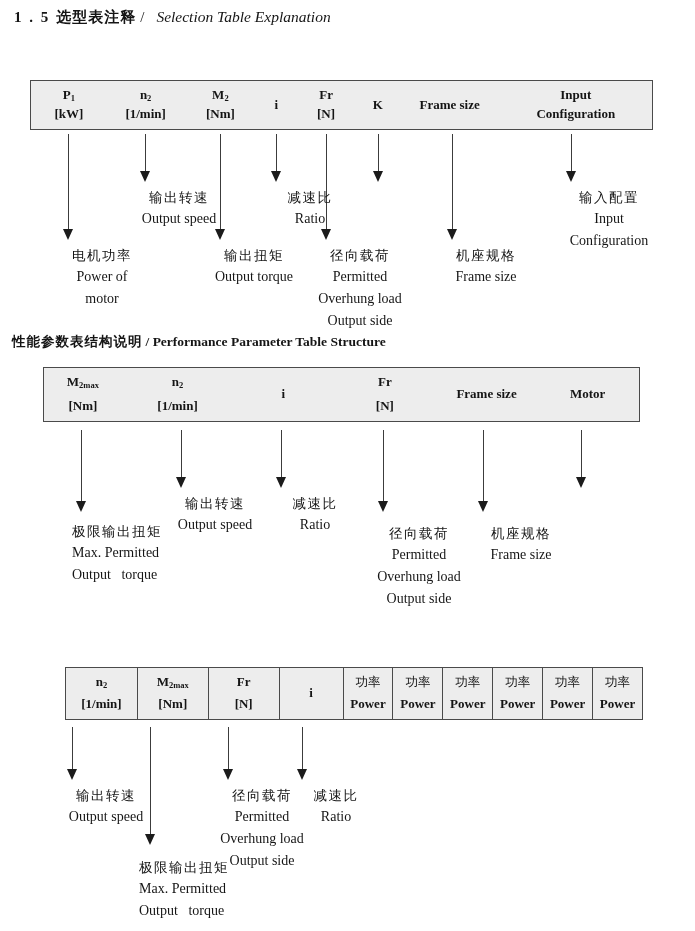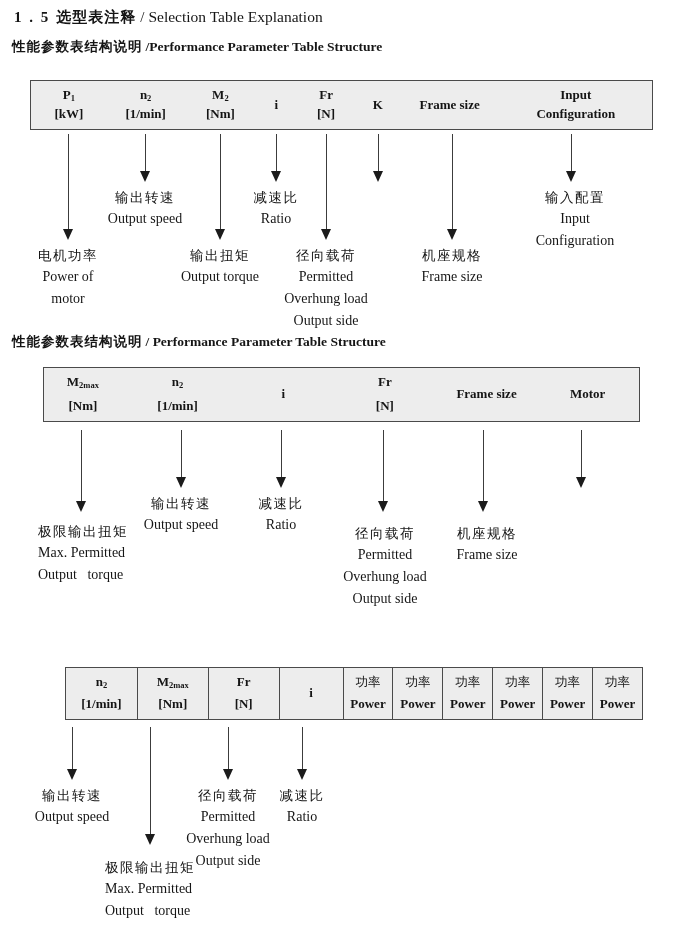--- a/index.html
+++ b/index.html
@@ -5,58 +5,55 @@
   html,body { margin:0; padding:0; background:#ffffff; }
   .page { position:relative; width:695px; height:931px; background:#fff;
           font-family:"Liberation Serif", serif; color:#151515; overflow:hidden; }
   .abs { position:absolute; }
 
   
   .title { font-size:15px; white-space:nowrap; }
   .tnum { font-weight:bold; letter-spacing:2px; }
   .tzh  { font-weight:bold; font-family:"DejaVu Sans", sans-serif; font-size:15px; letter-spacing:1px; margin-left:6px; }
   .tsep { font-weight:normal; margin-left:4px; }
-  .ten  { font-weight:normal; font-size:15.5px; margin-left:4px; }
+  .ten  { font-weight:normal; font-size:15.5px; margin-left:12px;font-style:italic; }
   .heading { font-size:13.5px; font-weight:bold; white-space:nowrap; }
   .hzh { font-family:"DejaVu Sans", sans-serif; letter-spacing:1px; }
   .hen { font-family:"Liberation Serif", serif; margin-left:3px; }
 
   
   .tbl { position:absolute; background:#ededed; border:1px solid #4a4a4a; display:flex; box-sizing:border-box; }
   .cell { display:flex; flex-direction:column; justify-content:space-between; align-items:center;
           box-sizing:border-box; padding:6px 0 7px 0; font-weight:bold; font-size:13px; }
   .cell.single { justify-content:center; }
   .sub { font-size:8.5px; vertical-align:-2px; font-weight:bold; }
   .t3 .cell + .cell { border-left:1px solid #4a4a4a; }
   .pzh { font-weight:normal; font-family:"DejaVu Sans", sans-serif; font-size:12.5px; }
 
   
   .vline { position:absolute; width:1px; background:#3c3c3c; }
   .ahead { position:absolute; width:0; height:0;
            border-left:5px solid transparent; border-right:5px solid transparent;
            border-top:11px solid #1b1b1b; }
 
   
-  .lbl { position:absolute; width:150px; text-align:center; font-size:14px; line-height:22px; white-space:nowrap; }
+  .lbl { position:absolute; width:150px; text-align:center; font-size:14px; line-height:22px; white-space:nowrap;padding-left:34px; }
   .lbl.la { text-align:left; width:170px; }
   .zh-line { font-size:13.5px; letter-spacing:1.5px; font-family:"DejaVu Sans", sans-serif; }
   .ws { word-spacing:7px; }
 </style>
 </head>
 <body>
 
 <div class="page">
 
   <div class="abs title" style="left:14px; top:8px;">
     <span class="tnum">1 . 5</span><span class="tzh">选型表注释</span><span class="tsep">/</span><span class="ten">Selection Table Explanation</span>
   </div>
 
-  <div class="abs heading" style="left:12px; top:38px;">
-    <span class="hzh">性能参数表结构说明</span><span class="hen">/Performance Parameter Table Structure</span>
-  </div>
 
   <div class="tbl" style="left:30px; top:80px; width:623px; height:50px;">
     <div class="cell" style="width:76px;">
       <div><span>P</span><span class="sub">1</span></div>
       <div>[kW]</div>
     </div>
     <div class="cell" style="width:78px;">
       <div><span>n</span><span class="sub">2</span></div>
       <div>[1/min]</div>
     </div>

